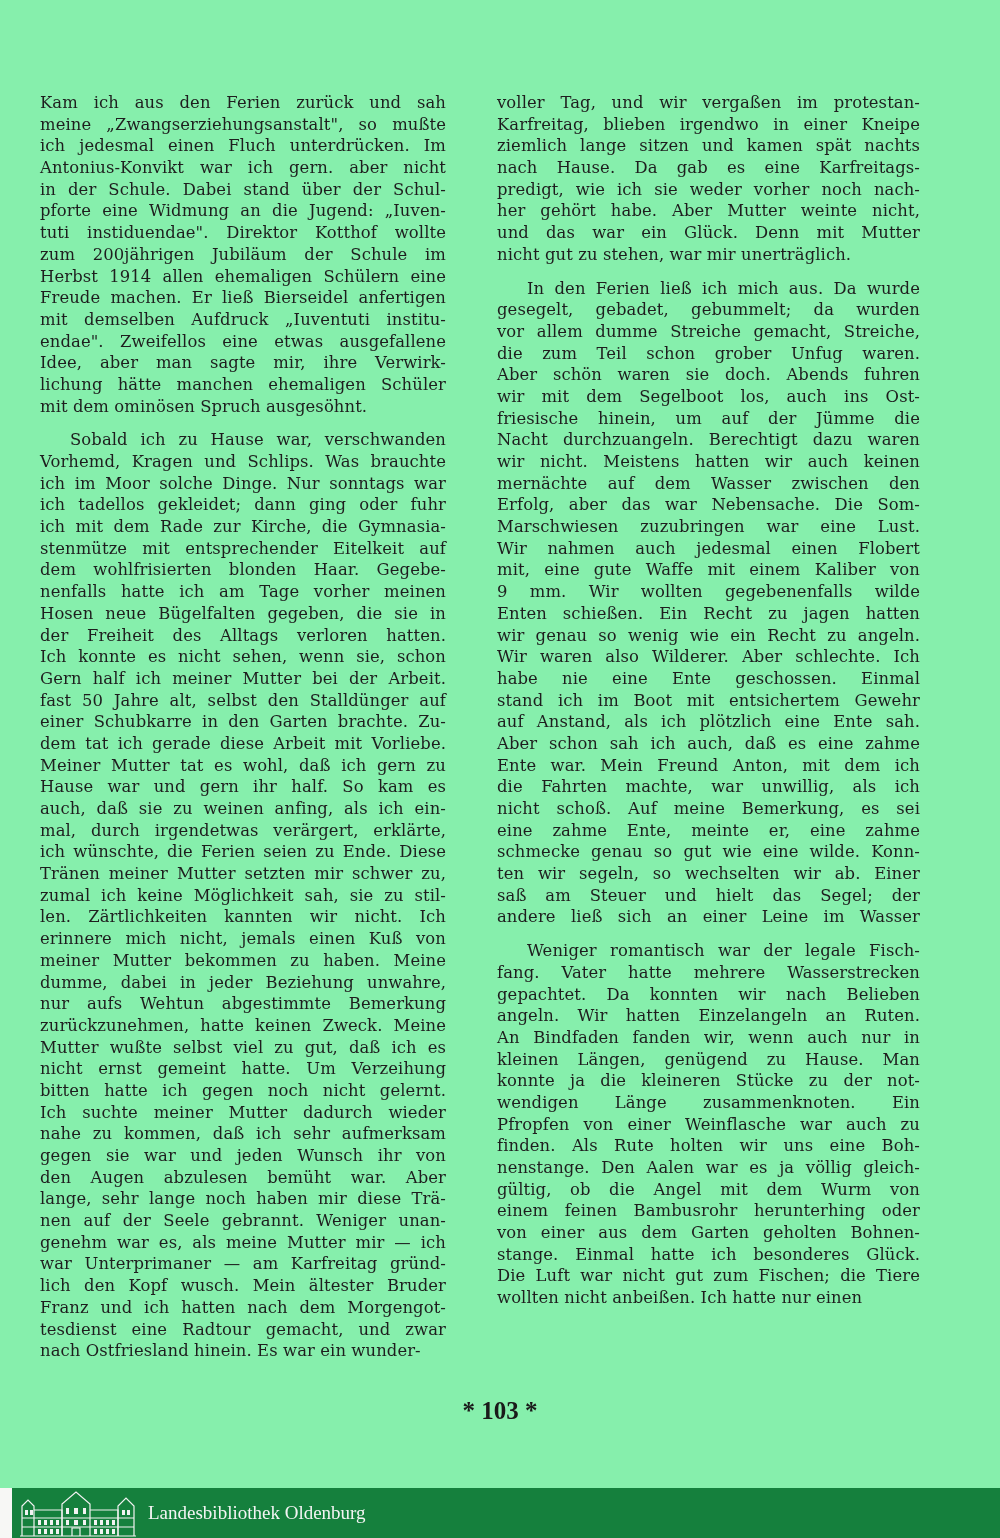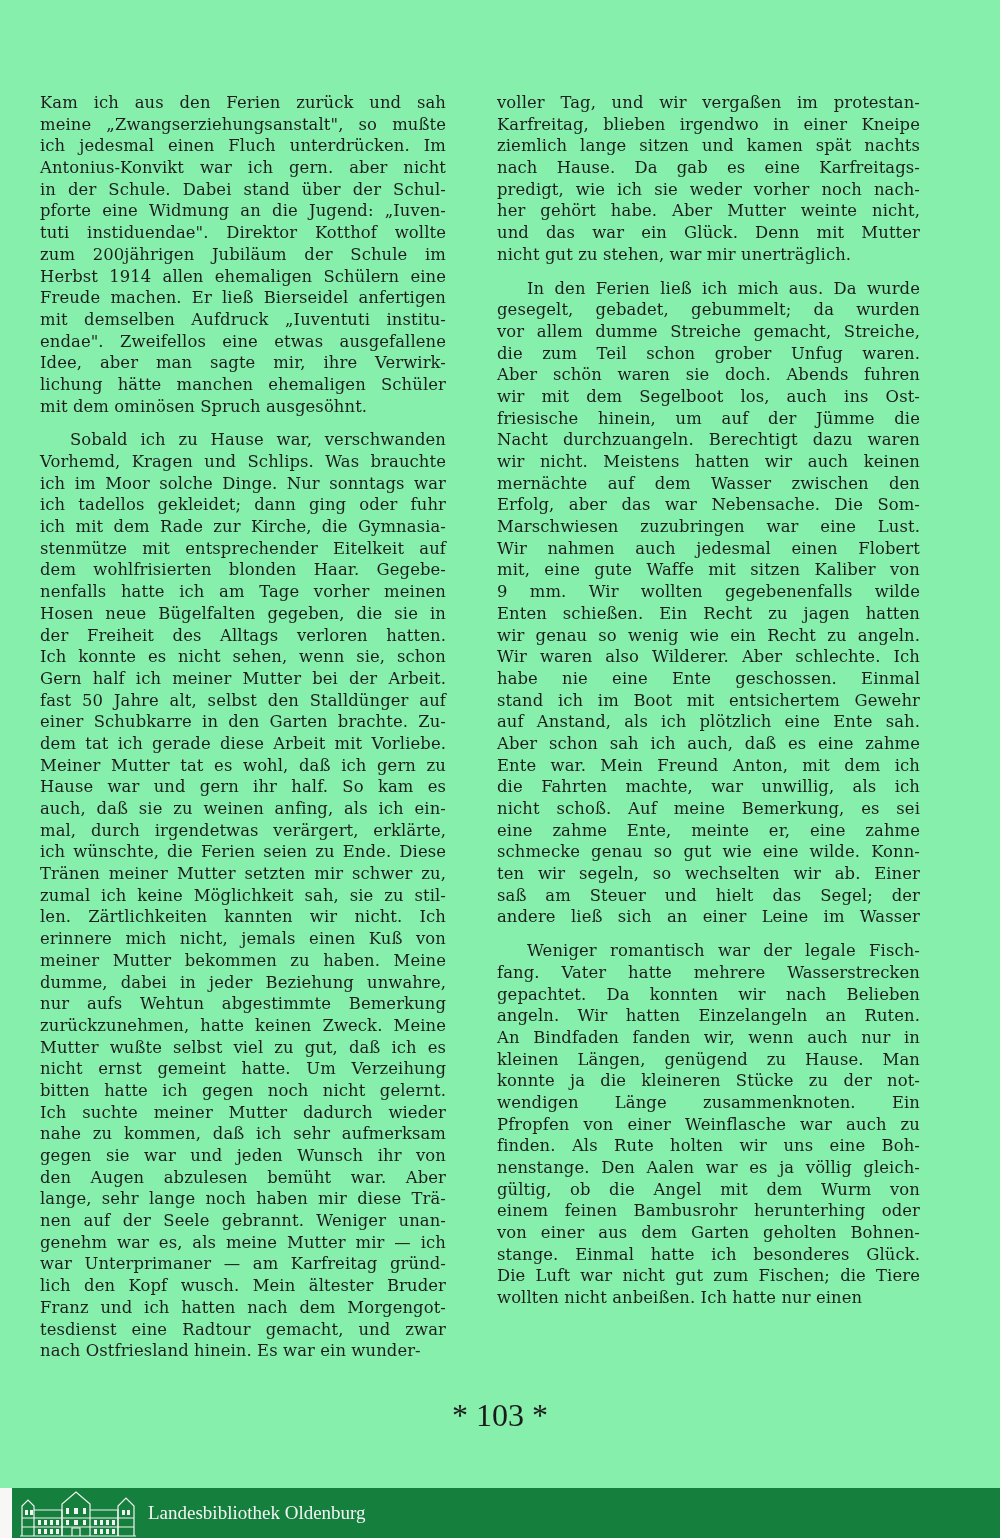--- a/index.html
+++ b/index.html
@@ -20,22 +20,22 @@
   .line {
     display:block; white-space:nowrap;
     text-align:justify; text-align-last:justify;
     height:21.7px; overflow:visible;
   }
   .line.last { text-align-last:left; }
   .line.indent { padding-left:30px; }
   .gap { height:12px; }
   .pageno {
     position:absolute; top:1397px; left:0; width:1000px; text-align:center;
-    font-family:"Liberation Serif","DejaVu Serif",serif; font-weight:normal;
-    font-size:32px; color:#1a1a1a;
+    font-family:"Liberation Serif","DejaVu Serif",serif; font-weight:bold;
+    font-size:25px; color:#1a1a1a;
   }
   .footer {
     position:absolute; left:12px; top:1488px; width:1000px; height:50px;
     background:#15803d; display:flex; align-items:center;
   }
   .footer .logo { margin-left:6px; width:118px; height:50px; }
   .footer .lib {
     margin-left:12px; font-family:"Liberation Serif","DejaVu Serif",serif;
     font-size:19px; color:#f4f4f4;
   }
@@ -128,21 +128,21 @@
         <span class="line">die zum Teil schon grober Unfug waren.</span>
         <span class="line">Aber schön waren sie doch. Abends fuhren</span>
         <span class="line">wir mit dem Segelboot los, auch ins Ost-</span>
         <span class="line">friesische hinein, um auf der Jümme die</span>
         <span class="line">Nacht durchzuangeln. Berechtigt dazu waren</span>
         <span class="line">wir nicht. Meistens hatten wir auch keinen</span>
         <span class="line">mernächte auf dem Wasser zwischen den</span>
         <span class="line">Erfolg, aber das war Nebensache. Die Som-</span>
         <span class="line">Marschwiesen zuzubringen war eine Lust.</span>
         <span class="line">Wir nahmen auch jedesmal einen Flobert</span>
-        <span class="line">mit, eine gute Waffe mit sitzen Kaliber von</span>
+        <span class="line">mit, eine gute Waffe mit einem Kaliber von</span>
         <span class="line">9 mm. Wir wollten gegebenenfalls wilde</span>
         <span class="line">Enten schießen. Ein Recht zu jagen hatten</span>
         <span class="line">wir genau so wenig wie ein Recht zu angeln.</span>
         <span class="line">Wir waren also Wilderer. Aber schlechte. Ich</span>
         <span class="line">habe nie eine Ente geschossen. Einmal</span>
         <span class="line">stand ich im Boot mit entsichertem Gewehr</span>
         <span class="line">auf Anstand, als ich plötzlich eine Ente sah.</span>
         <span class="line">Aber schon sah ich auch, daß es eine zahme</span>
         <span class="line">Ente war. Mein Freund Anton, mit dem ich</span>
         <span class="line">die Fahrten machte, war unwillig, als ich</span>

